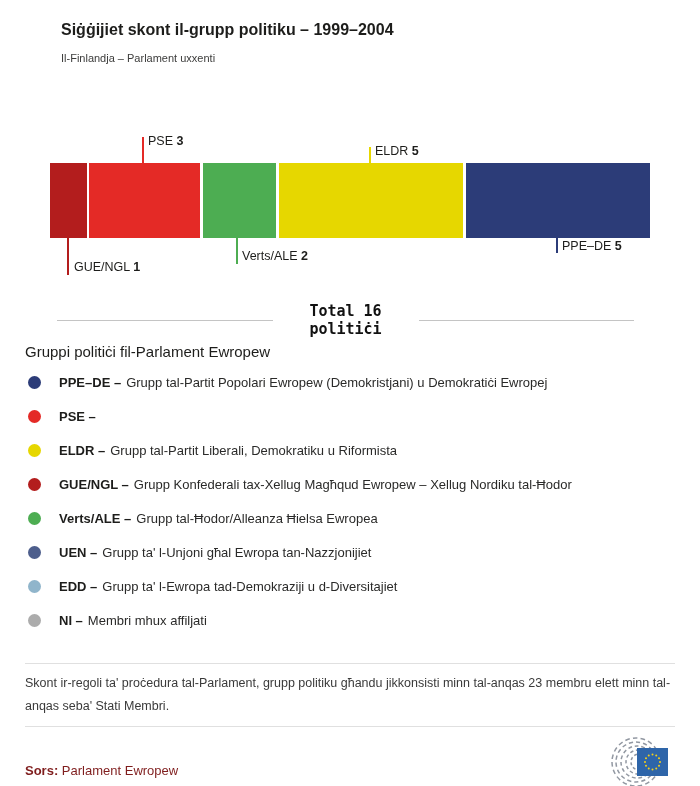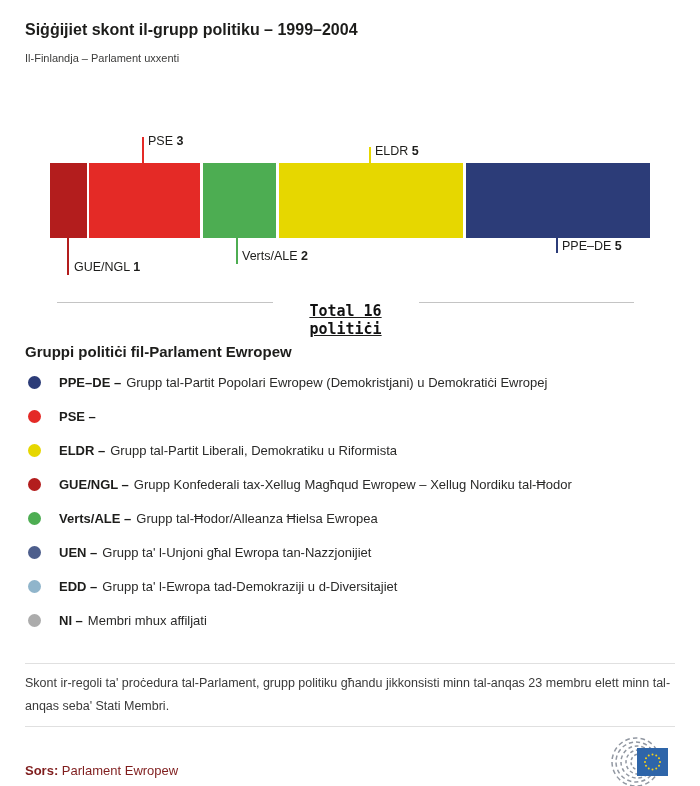--- a/index.html
+++ b/index.html
@@ -1,21 +1,21 @@
 <!DOCTYPE html>
 <html><head>
 <meta charset="utf-8">
 <style>
   html,body{margin:0;padding:0;}
   body{
     width:700px;height:786px;background:#ffffff;position:relative;
     font-family:"Liberation Sans",sans-serif;color:#1d1d1b;overflow:hidden;
   }
   
-  .header{padding:20px 25px 0 25px;}
+  .header{padding:20px 25px 0 25px;margin-left:36px;}
   .title{font-size:16px;font-weight:700;line-height:20px;color:#1d1d1b;}
   .subtitle{font-size:11px;font-weight:400;line-height:22px;color:#3c3c3b;margin-top:7px;}
 
   
   .chart{position:relative;height:160px;margin-top:60px;}
   .bar{position:absolute;left:50px;top:34px;width:600px;height:75px;display:flex;gap:2.5px;}
   .seg{height:100%;}
   .leader{position:absolute;width:2px;}
   #leader-pse{left:142px;top:8px;height:26px;}
   #leader-eldr{left:369px;top:18px;height:16px;}
@@ -24,29 +24,29 @@
   #leader-ppede{left:556px;top:109px;height:15px;}
   .callout{position:absolute;font-size:12.5px;line-height:15px;color:#1d1d1b;white-space:nowrap;}
   .callout b{font-weight:700;}
   #label-pse{left:148px;top:5px;}
   #label-eldr{left:375px;top:15px;}
   #label-guengl{left:74px;top:131px;text-align:right;}
   #label-verts{left:242px;top:120px;}
   #label-ppede{left:562px;top:110px;}
 
   
-  .total-row{display:flex;margin:13px 66px 0 57px;text-decoration:underline;}
+  .total-row{display:flex;align-items:center;margin:13px 66px 0 57px;}
   .total-row .rule{flex:1;height:1px;background:#c4c4c4;}
   .total-text{
     width:146px;text-align:center;font-family:"DejaVu Sans Mono","Liberation Mono",monospace;
     font-weight:700;font-size:15px;line-height:18px;color:#111;
   }
 
   
-  .legend-heading{margin:5px 25px 0 25px;font-size:15px;font-weight:700;line-height:18px;color:#1d1d1b;}
+  .legend-heading{margin:5px 25px 0 25px;font-size:15px;font-weight:400;line-height:18px;color:#1d1d1b;}
   .legend{margin-top:4px;}
   .legend-row{display:flex;align-items:center;height:34px;padding-left:28px;}
   .dot{width:13px;height:13px;border-radius:50%;flex:0 0 13px;margin-right:18px;}
   .g-name{font-weight:700;font-size:13px;color:#1d1d1b;margin-right:5px;white-space:nowrap;}
   .g-desc{font-weight:400;font-size:13px;color:#2a2a29;white-space:nowrap;}
 
   .divider{height:1px;background:#e0e0e0;margin:0 25px;}
   .divider-1{margin-top:26px;}
   .footnote{margin:8px 25px 0 25px;max-width:650px;font-size:12.5px;line-height:23px;color:#3a3a3a;}
   .divider-2{margin-top:8px;}

